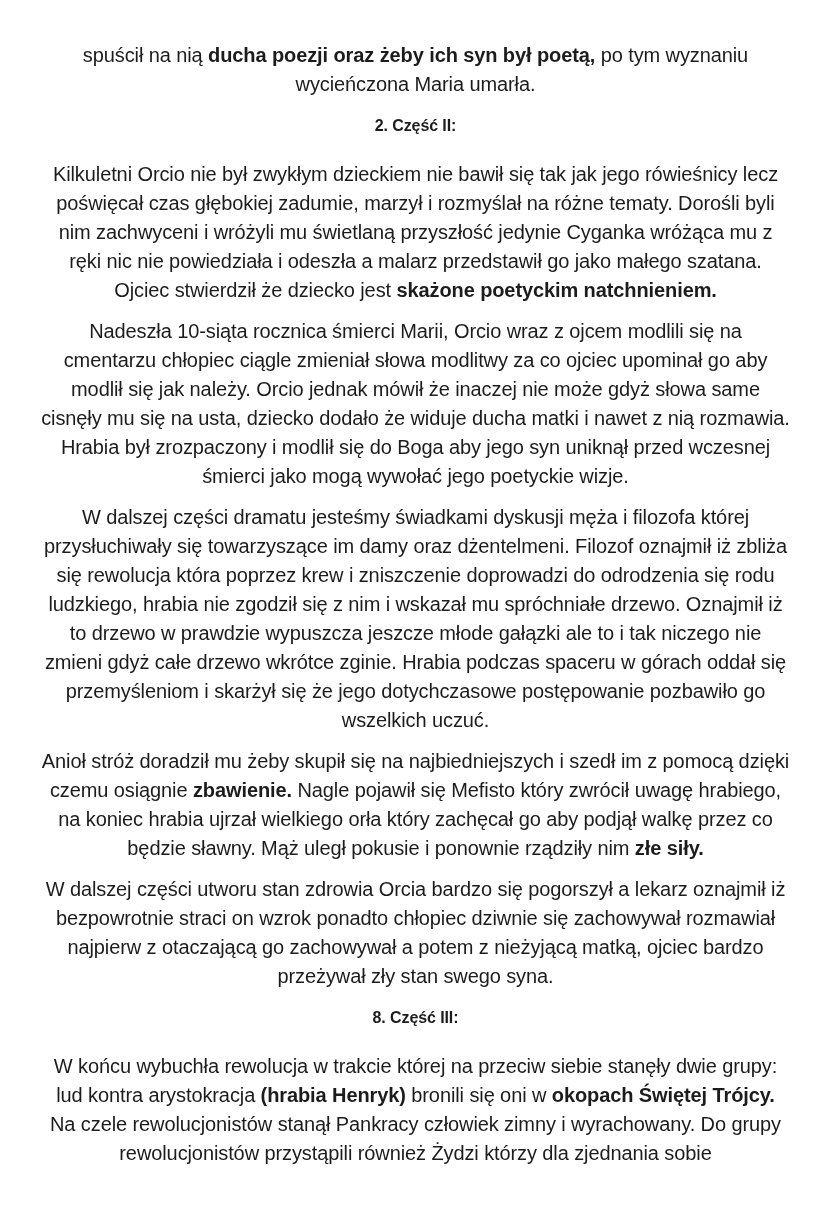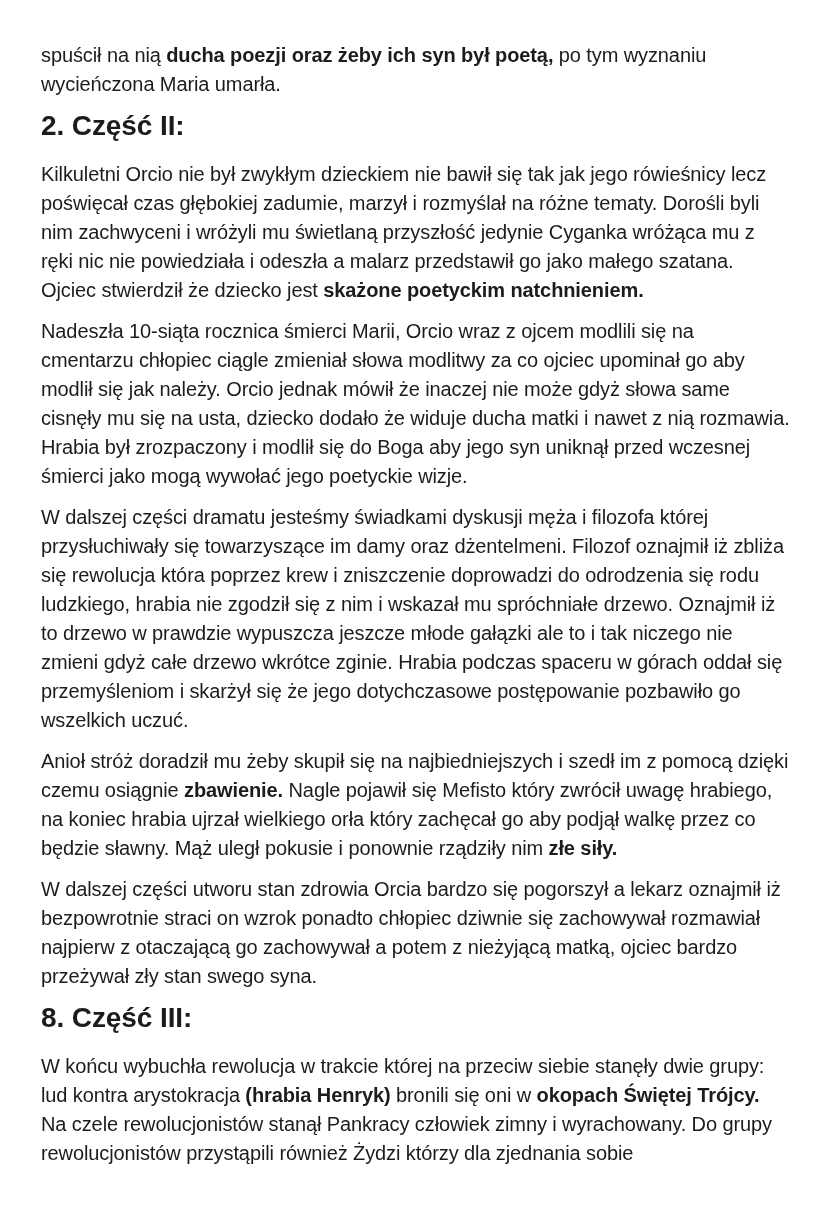--- a/index.html
+++ b/index.html
@@ -19,26 +19,27 @@
     box-sizing: border-box;
     width: 828px;
     min-height: 1206px;
     padding: 41px 38px 30px 41px;
     background: #ffffff;
   }
   .doc {
     font-size: 20px;
     line-height: 29px;
     letter-spacing: -0.1px;
+    text-align: center;
   }
   .doc p {
     margin: 0 0 12px 0;
   }
   .doc h2 {
-    font-size: 28px;
+    font-size: 16px;
     line-height: 29px;
     font-weight: 700;
     margin: 8px 0 20px 0;
   }
   .doc .bold {
     font-weight: 700;
   }
 </style>
 </head>
 <body>

